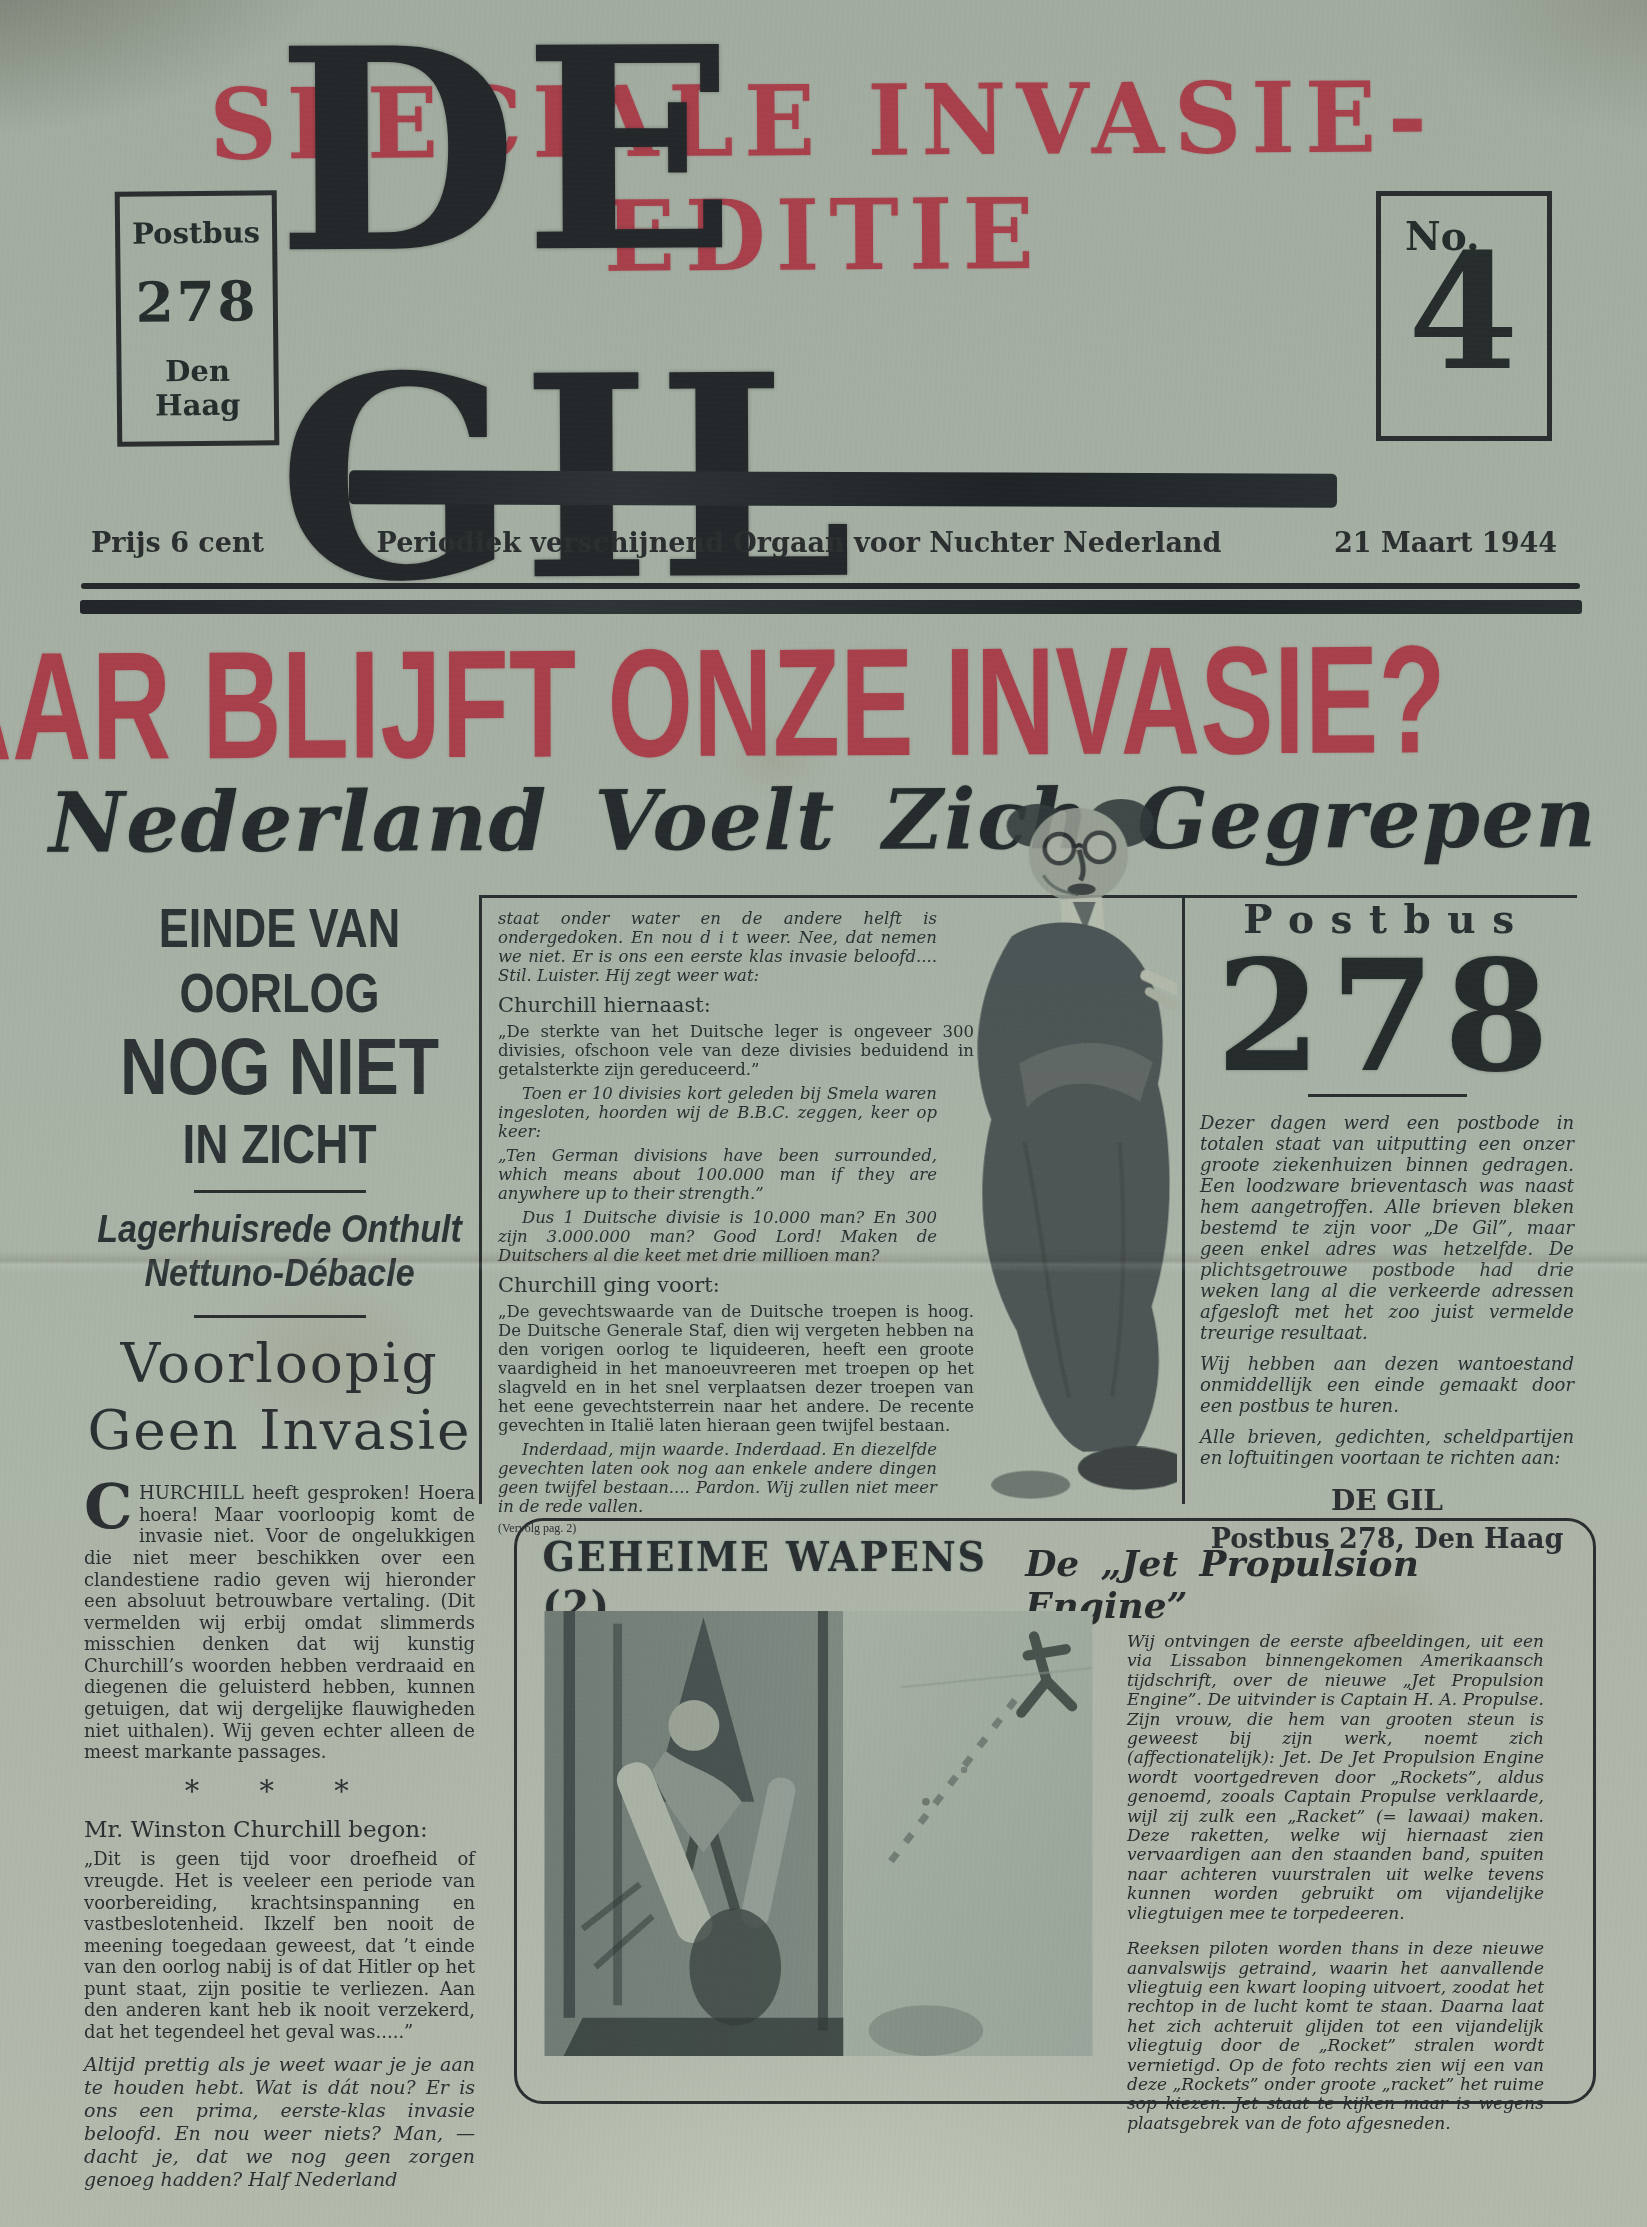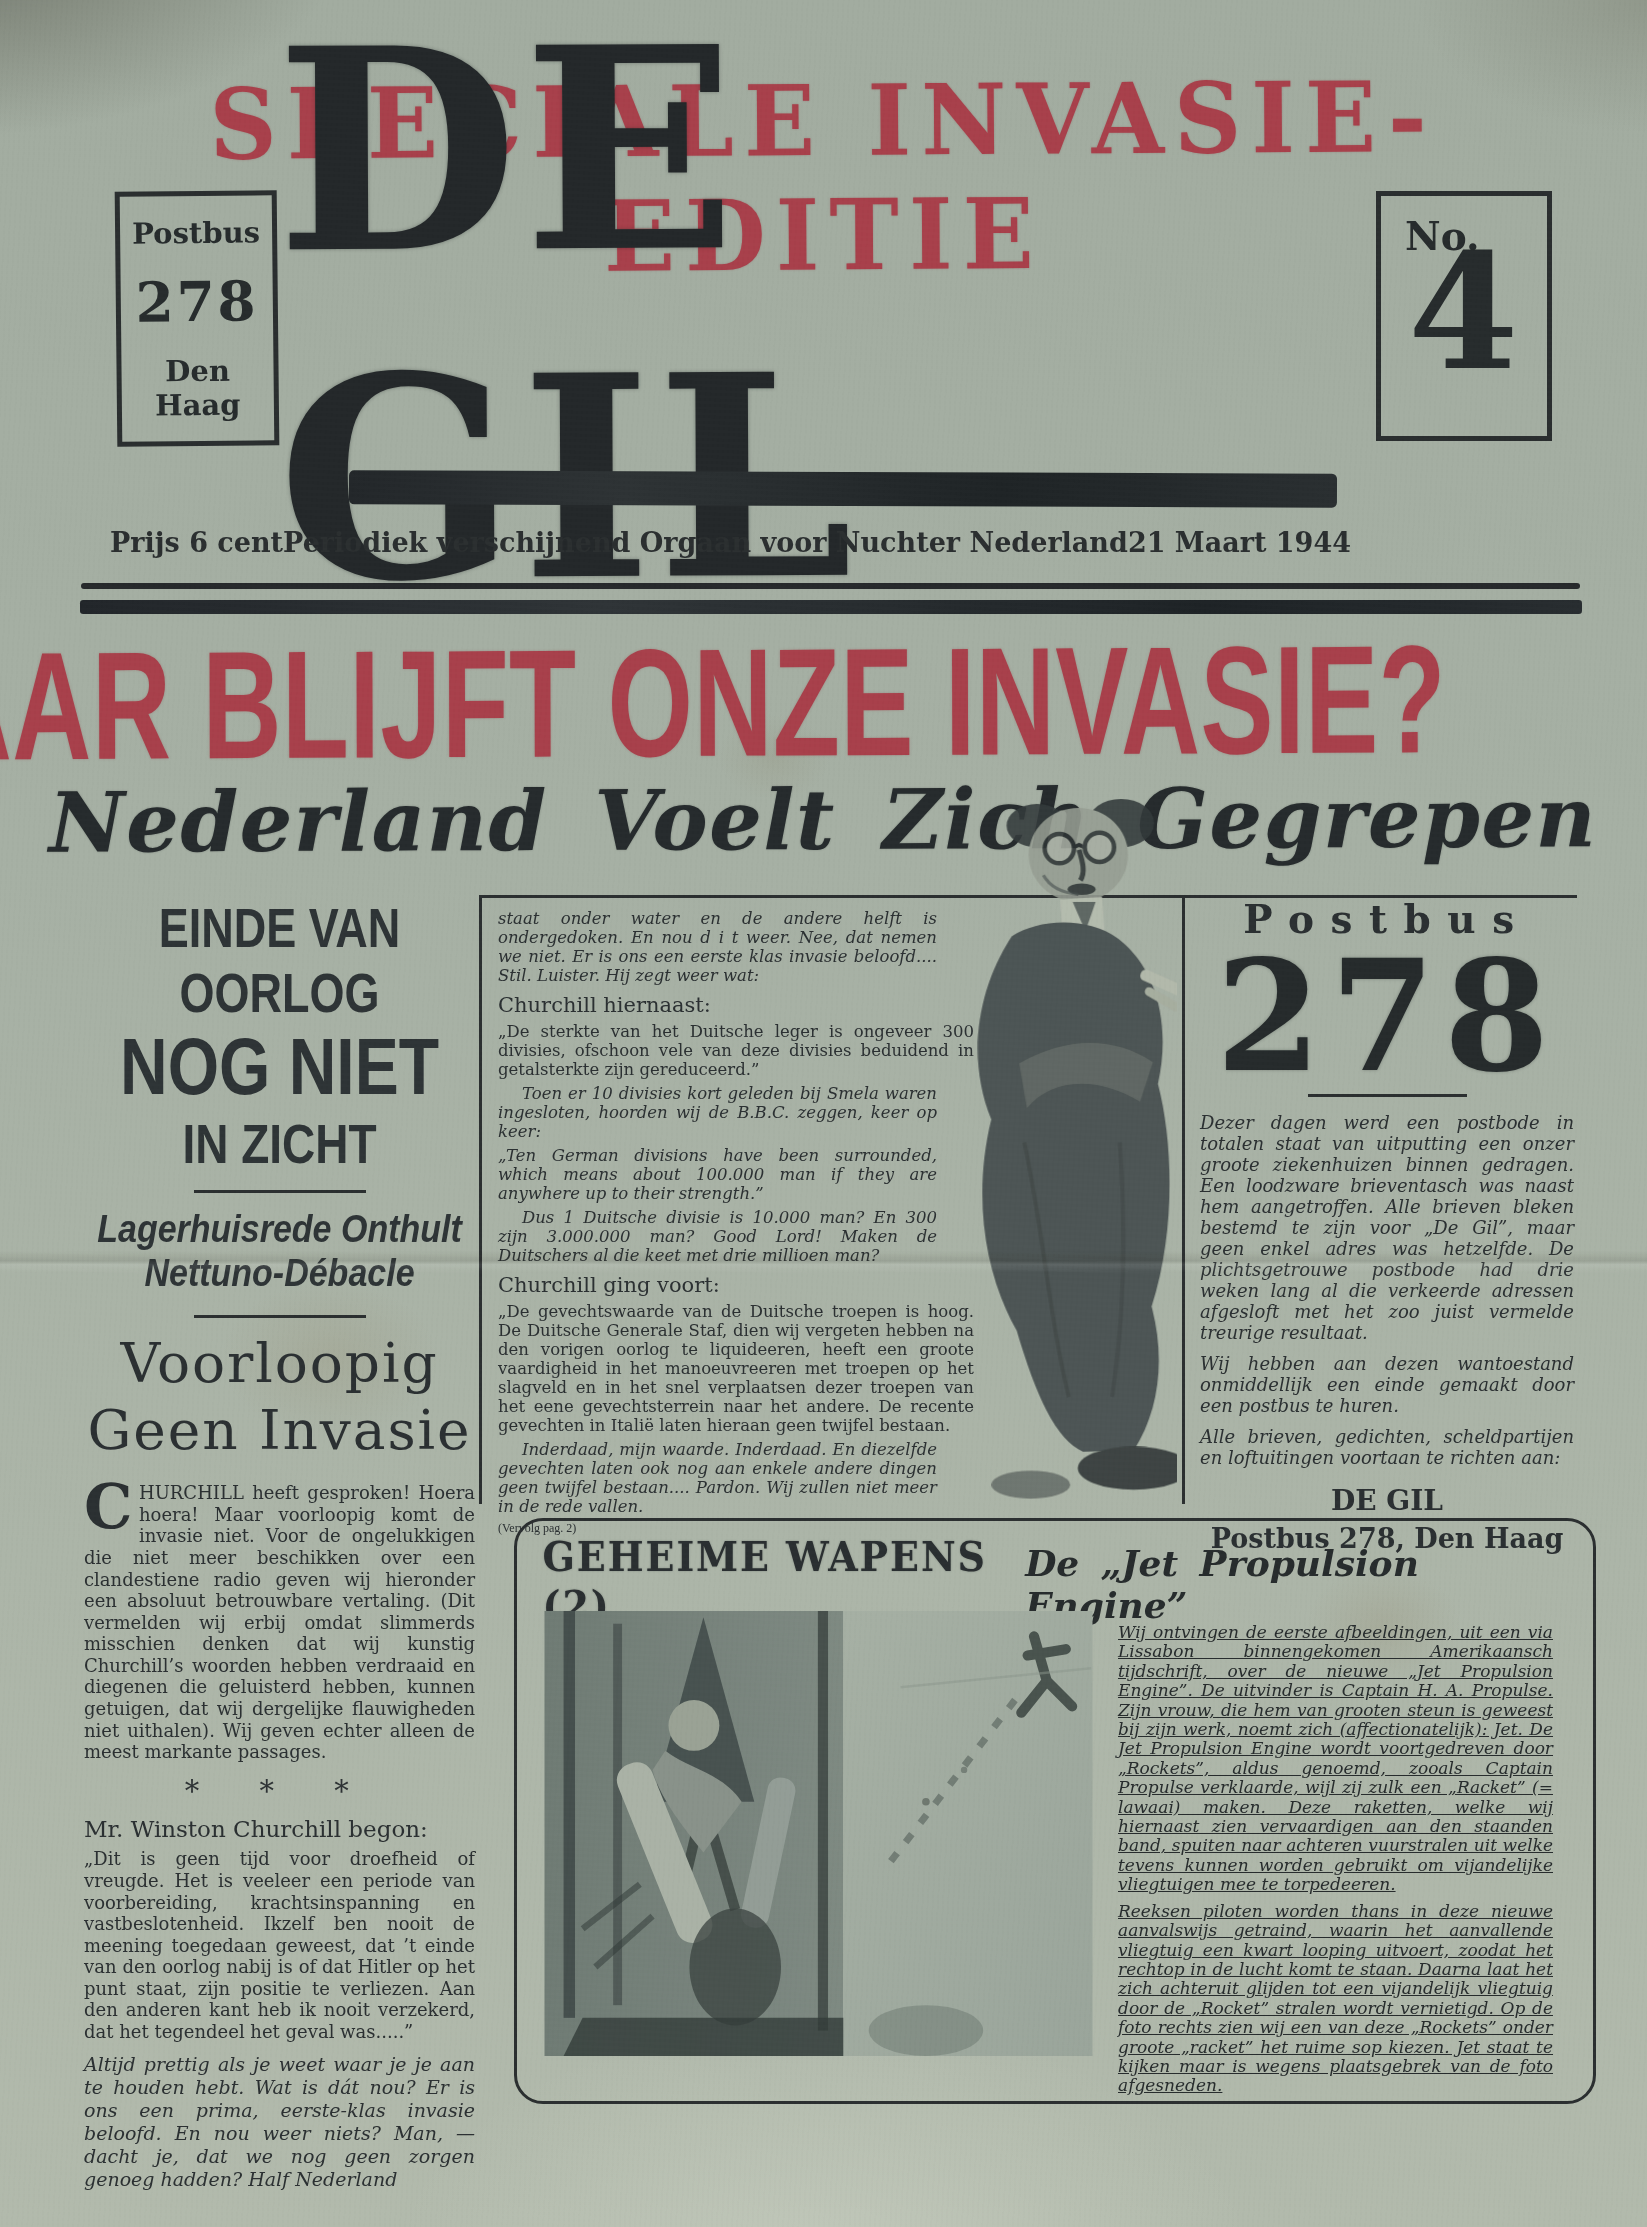--- a/index.html
+++ b/index.html
@@ -33,22 +33,22 @@
   .postbox .pb-n{font-weight:700;font-size:55px;letter-spacing:2.5px;}
   .masthead{position:absolute;left:277px;top:160px;width:1062px;height:305px;
     display:flex;align-items:center;justify-content:center;}
   .masthead span{font-weight:700;font-size:279px;letter-spacing:5.1px;word-spacing:33px;
     color:#24282a;transform:scaleY(1.0) rotate(-.25deg);text-shadow:0 0 3.8px rgba(20,25,25,.35);}
   .issuebox{left:1376px;top:191px;width:176px;height:250px;}
   .issuebox .no{font-weight:700;font-size:39px;text-align:left;padding:16.5px 0 0 24px;}
   .issuebox .num{font-weight:700;font-size:159px;line-height:.9;margin-top:-18px;letter-spacing:1.3px;}
   .mast-bar{position:absolute;left:349px;top:472px;width:988px;height:34px;border-radius:5.1px;
     background:linear-gradient(90deg,#23272a,#2e3335 28%,#1f2426 66%,#2a2f31);transform:rotate(.2deg);}
-  .dateline{position:absolute;left:110px;top:527px;width:1466px;display:flex;
-    align-items:baseline;font-weight:700;font-size:27px;color:#2b2f30;}
+  .dateline{position:absolute;left:91px;top:527px;width:1466px;display:flex;
+    justify-content:space-between;align-items:baseline;font-weight:700;font-size:27px;color:#2b2f30;}
   .rule{position:absolute;background:#26292b;border-radius:3.2px;}
   .rule-thin{left:81px;top:583px;width:1499px;height:6.4px;}
   .rule-thick{left:80px;top:600px;width:1502px;height:14px;
     background:linear-gradient(90deg,#22262a,#2f3437 35%,#1e2326 75%,#282d30);}
 
   .headline{position:absolute;left:0;top:615px;width:100%;display:flex;justify-content:flex-end;}
   .headline span{white-space:nowrap;font-family:"Liberation Sans","DejaVu Sans",sans-serif;
     font-weight:700;font-size:137px;color:#a8404b;transform:scale(.80,1.12) rotate(-.2deg);
     transform-origin:center top;letter-spacing:0.6px;text-shadow:0 0 2.5px rgba(140,40,50,.3);}
   .subheadline{position:absolute;left:0;top:771px;width:100%;text-align:center;}
@@ -105,21 +105,21 @@
   .wbox{position:absolute;left:514px;top:1518px;width:1082px;height:586px;box-sizing:border-box;
     border:3.2px solid #2b2f30;border-radius:29px;}
   .wbox-titles{position:absolute;left:25.5px;right:21.6px;top:19px;display:flex;align-items:baseline;}
   .wt-left{font-weight:700;font-size:38px;letter-spacing:1.9px;color:#2a2f31;
     transform:scaleY(1.1);transform-origin:left bottom;text-shadow:0 0 1.9px rgba(20,25,25,.3);}
   .wt-right{margin-left:auto;font-style:italic;font-weight:700;font-size:36px;padding-right:18px;
     word-spacing:9px;}
   .wphoto{position:absolute;left:27px;top:90px;width:549px;height:445px;}
   .wtext{position:absolute;left:594px;top:95px;width:449px;font-style:italic;
     font-size:17px;line-height:19.4px;text-align:justify;}
-  .wtext p{margin:7px;text-decoration:underline;}
+  .wtext p{margin:16px;}
   .wtext p + p{margin-top:6.4px;}
 </style>
 </head>
 <body>
 
 <div class="page">
 
   <div class="banner">
     <span>SPECIALE INVASIE-EDITIE</span>
   </div>

